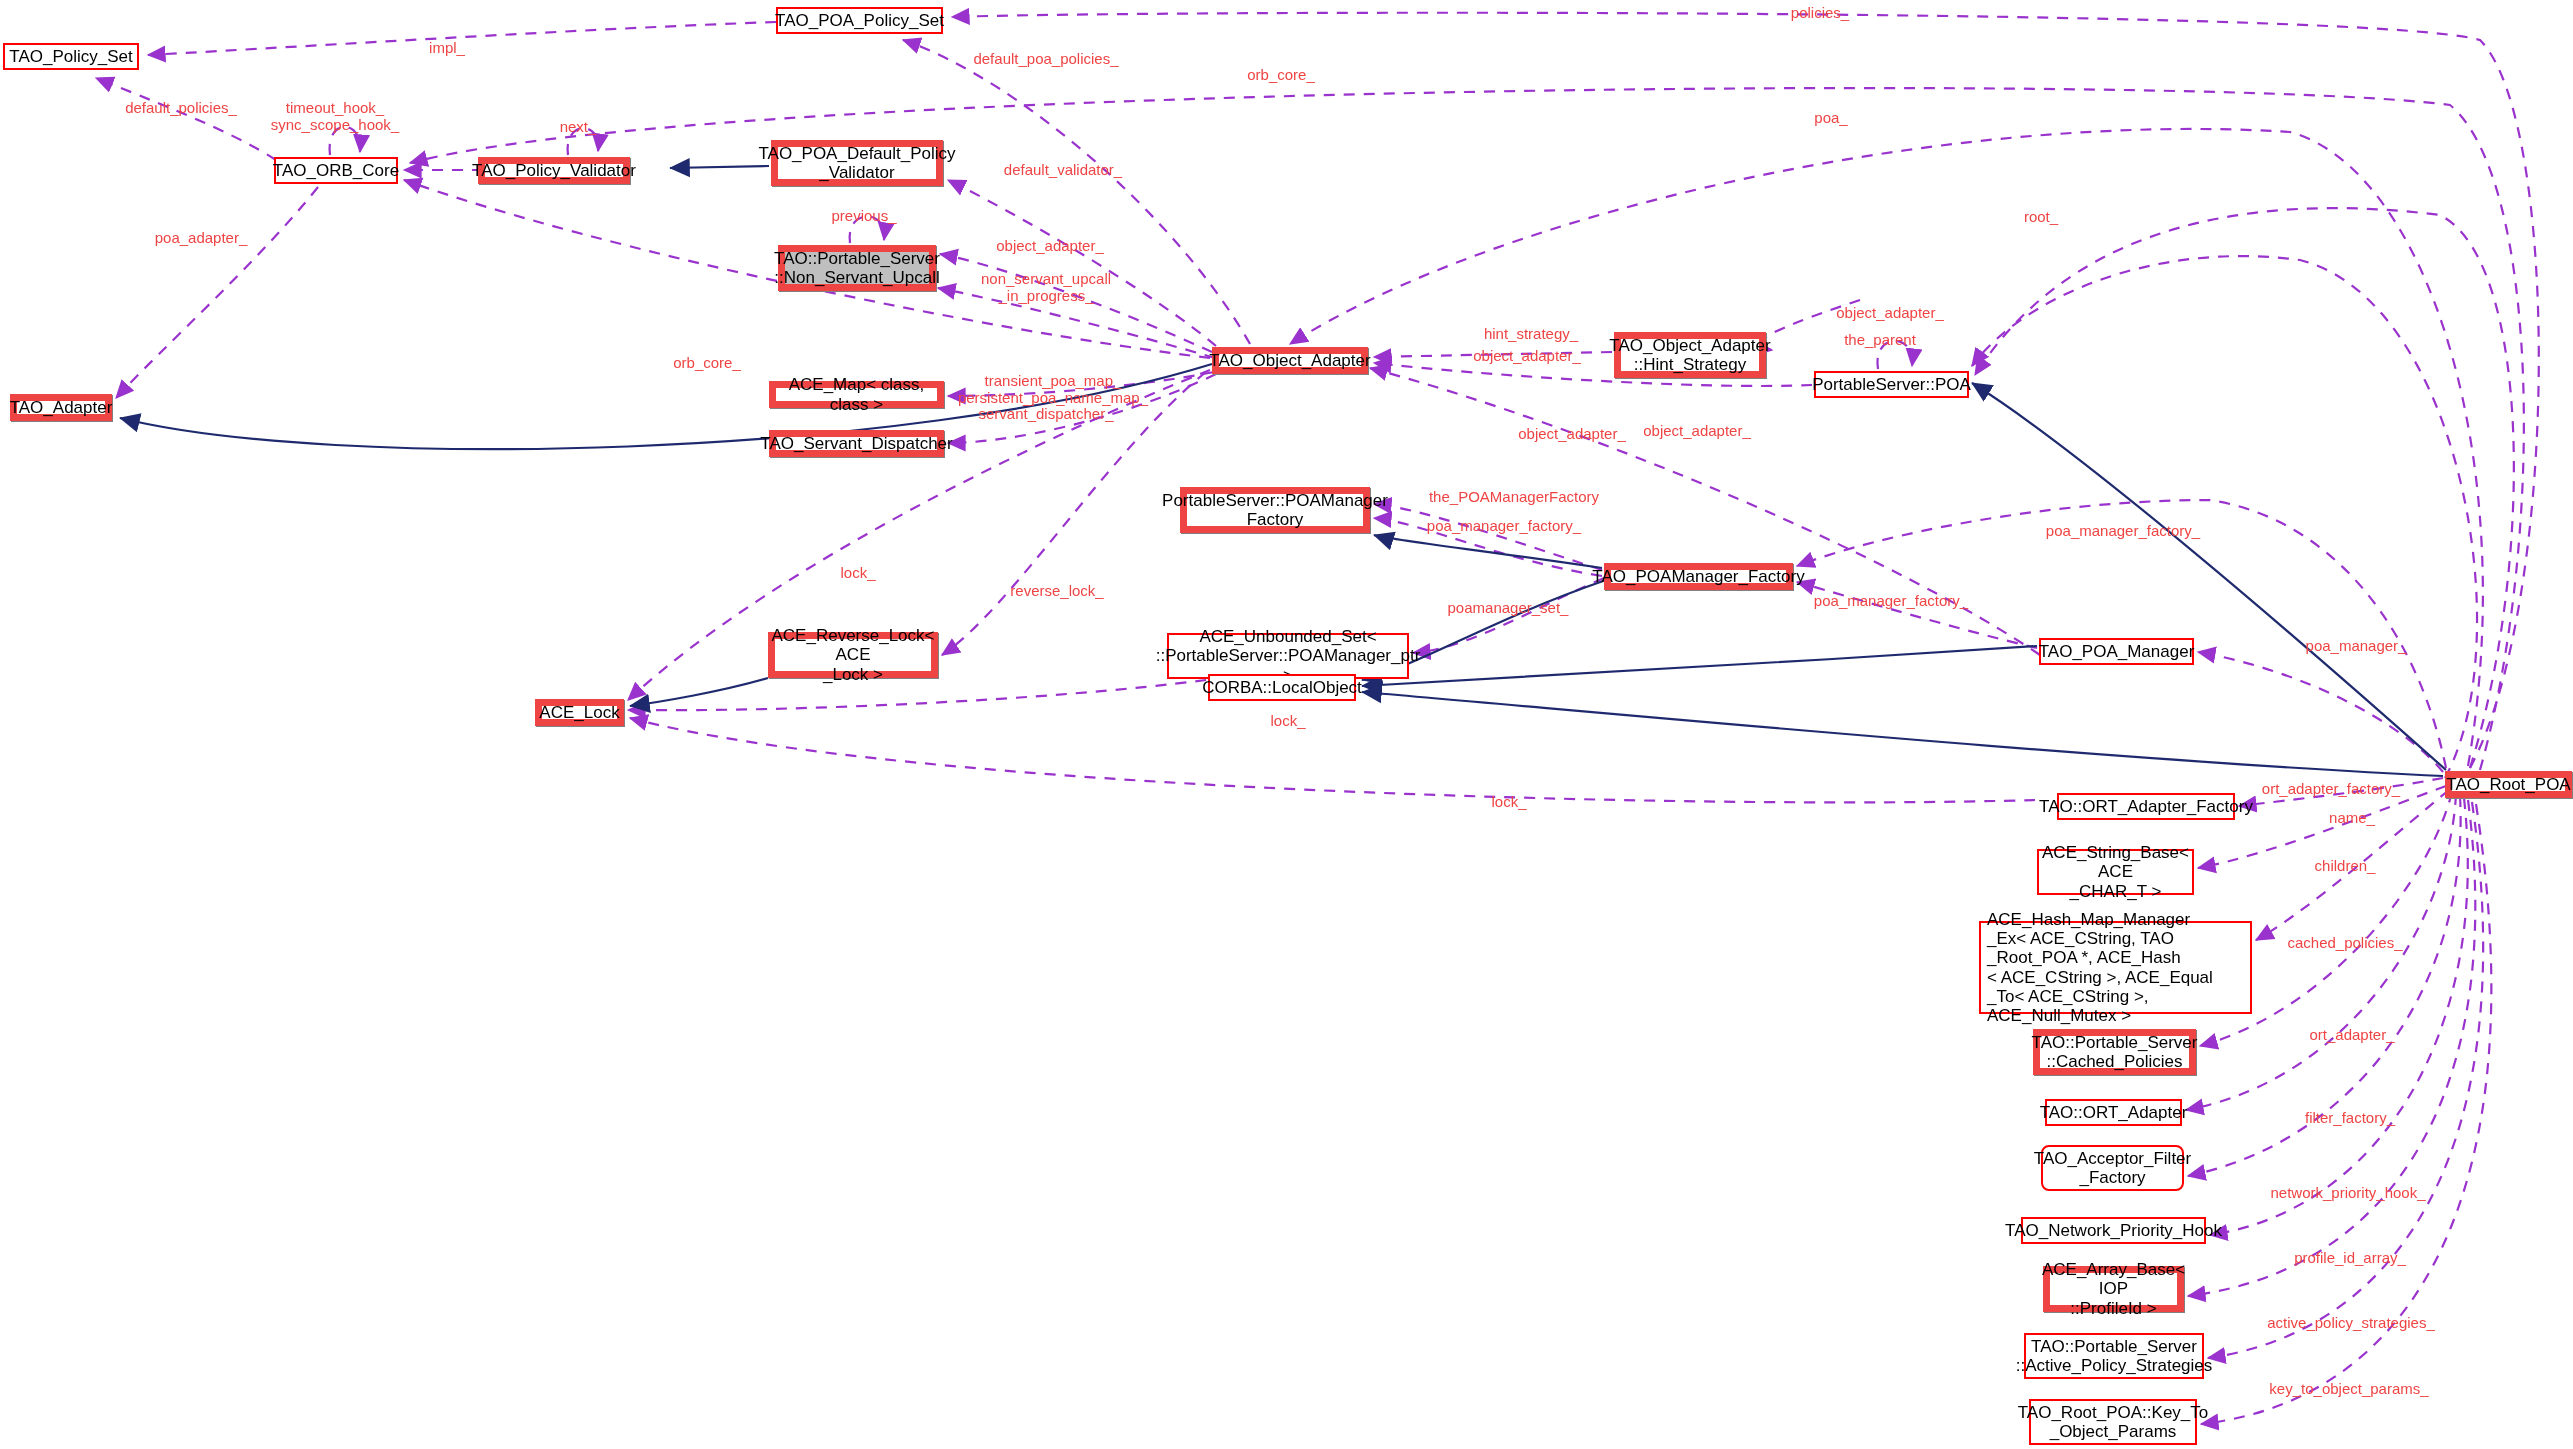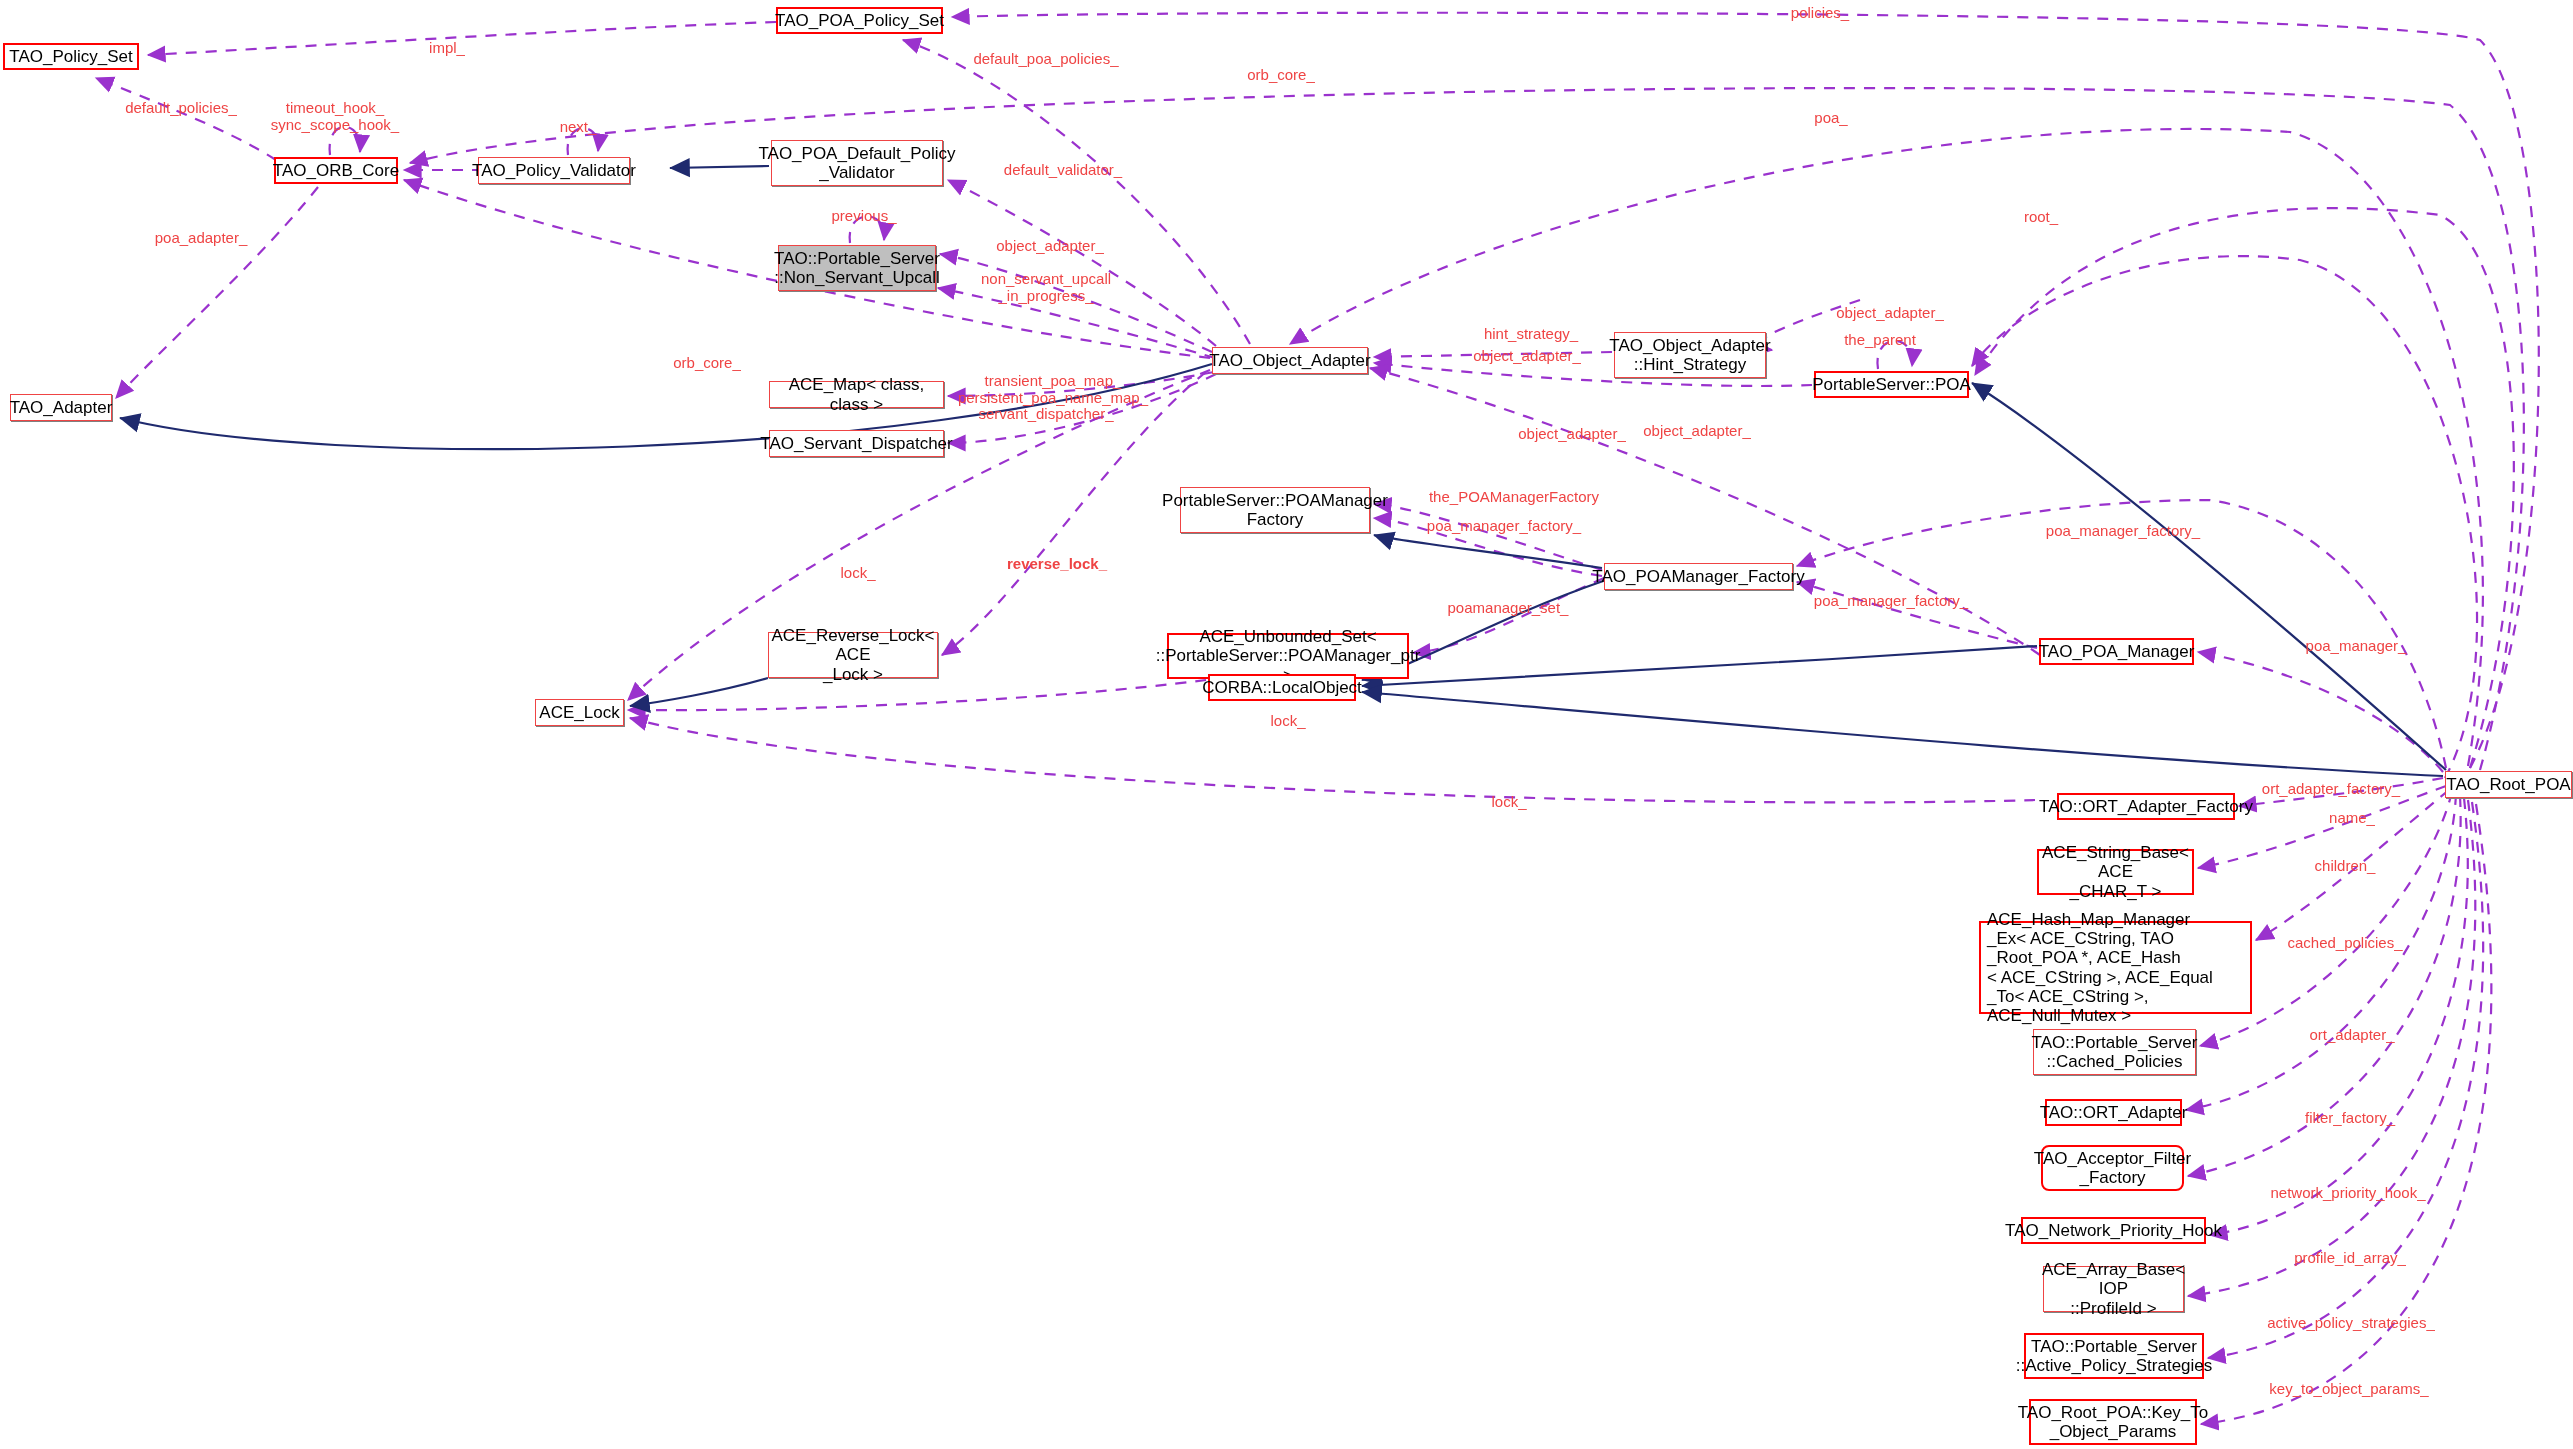--- a/index.html
+++ b/index.html
@@ -20,21 +20,21 @@
     position: absolute;
     left: 0; top: 0;
     width: 2573px;
     height: 1449px;
     pointer-events: none;
   }
   .node {
     position: absolute;
     box-sizing: border-box;
     background: #ffffff;
-    border: 1px solid #ef4444;
+    border: 7px solid #ef4444;
     display: flex;
     align-items: center;
     justify-content: center;
     text-align: center;
     font-size: 17px;
     line-height: 1.12;
     color: #000000;
     white-space: pre-line;
     padding: 1px 6px;
     box-shadow: 1px 1px 0 0 #808080;
@@ -259,21 +259,21 @@
       <div class="edge-label" style="left: 1053px; top: 389px;">transient_poa_map_
 persistent_poa_name_map_</div>
       <div class="edge-label" style="left: 1046px; top: 414px;">servant_dispatcher_</div>
       <div class="edge-label" style="left: 1572px; top: 434px;">object_adapter_</div>
       <div class="edge-label" style="left: 1697px; top: 431px;">object_adapter_</div>
       <div class="edge-label" style="left: 1514px; top: 497px;">the_POAManagerFactory</div>
       <div class="edge-label" style="left: 1504px; top: 526px;">poa_manager_factory_</div>
       <div class="edge-label" style="left: 2123px; top: 531px;">poa_manager_factory_</div>
       <div class="edge-label" style="left: 1891px; top: 601px;">poa_manager_factory_</div>
       <div class="edge-label" style="left: 858px; top: 573px;">lock_</div>
-      <div class="edge-label" style="left: 1057px; top: 564px; font-weight: bold;">reverse_lock_</div>
+      <div class="edge-label" style="left: 1057px; top: 591px;">reverse_lock_</div>
       <div class="edge-label" style="left: 1508px; top: 608px;">poamanager_set_</div>
       <div class="edge-label" style="left: 2344px; top: 646px; padding-left: 24px;">poa_manager_</div>
       <div class="edge-label" style="left: 1288px; top: 721px;">lock_</div>
       <div class="edge-label" style="left: 1509px; top: 802px;">lock_</div>
       <div class="edge-label" style="left: 2331px; top: 789px;">ort_adapter_factory_</div>
       <div class="edge-label" style="left: 2352px; top: 818px;">name_</div>
       <div class="edge-label" style="left: 2345px; top: 866px;">children_</div>
       <div class="edge-label" style="left: 2345px; top: 943px;">cached_policies_</div>
       <div class="edge-label" style="left: 2352px; top: 1035px;">ort_adapter_</div>
       <div class="edge-label" style="left: 2350px; top: 1118px;">filter_factory_</div>

